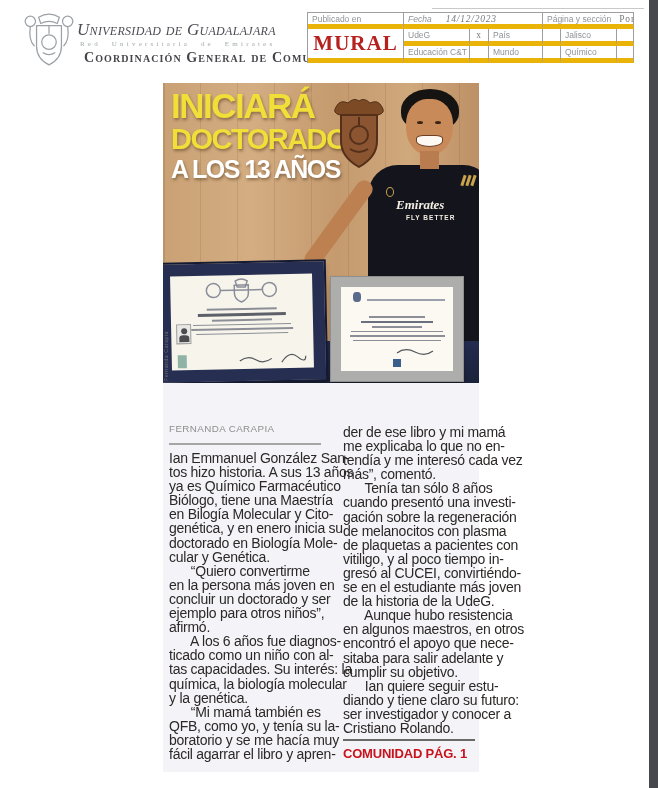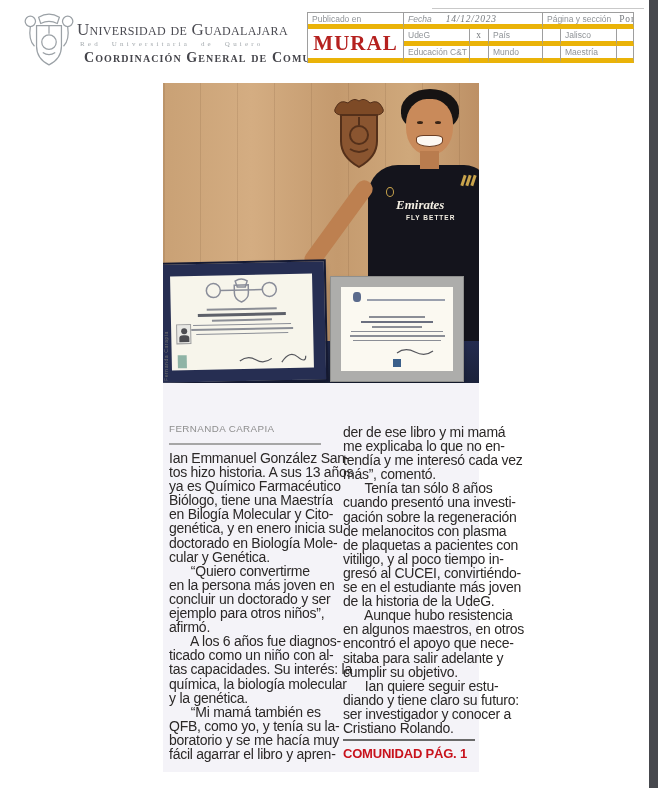--- a/index.html
+++ b/index.html
@@ -3,21 +3,21 @@
 <meta charset="utf-8">
 <style>
   * { margin:0; padding:0; box-sizing:border-box; }
   html,body { width:658px; height:788px; background:#ffffff; font-family:"Liberation Sans", sans-serif; }
   .page { position:relative; width:658px; height:788px; background:#ffffff; overflow:hidden; }
   .edge-strip { position:absolute; left:649px; top:0; width:9px; height:788px; background:#46484d; }
   .scan-line { position:absolute; left:432px; top:8px; width:212px; height:1px; background:#c9c9c9; }
 
   
   .uni-logo { position:absolute; left:22px; top:11px; width:54px; height:56px; }
-  .uni-title { position:absolute; left:77px; top:20px; width:230px; font-family:"Liberation Serif", serif; font-variant:small-caps; font-size:17px; color:#4b4b52; letter-spacing:.3px; white-space:nowrap; }
+  .uni-title { position:absolute; left:77px; top:20px; width:230px; font-family:"Liberation Serif", serif; font-variant:small-caps; font-size:17px; color:#4b4b52; letter-spacing:.3px; white-space:nowrap;font-style:italic; }
   .uni-subtitle { position:absolute; left:80px; top:40px; width:225px; font-family:"Liberation Serif", serif; font-size:7px; color:#a4aaae; letter-spacing:3.2px; word-spacing:6px; white-space:nowrap; }
   .uni-dept { position:absolute; left:84px; top:50px; width:220px; font-family:"Liberation Serif", serif; font-variant:small-caps; font-weight:bold; font-size:14px; color:#45454b; letter-spacing:1.1px; white-space:nowrap;text-align:center; }
 
   
   .pub-table { position:absolute; left:307px; top:12px; width:327px; height:51px;
     display:grid; grid-template-columns:96px 66px 19px 54px 18px 56px 17px; grid-template-rows:16px 17px 17px;
     border-top:1px solid #9e9e9e; border-left:1px solid #9e9e9e; background:#fff; }
   .pub-table .cell { border-right:1px solid #9e9e9e; border-bottom:5px solid #eab308; display:flex; align-items:center; padding-left:4px; overflow:hidden; }
   .lbl { font-size:8.5px; color:#8f9397; white-space:nowrap; }
   .val { font-family:"Liberation Serif", serif; font-size:9.5px; color:#75797d; letter-spacing:.8px; white-space:nowrap; }
@@ -84,21 +84,21 @@
       <circle cx="44" cy="10" r="5"></circle>
     <path d="M8 15 Q6 28 12 34"></path>
       <path d="M44 15 Q46 28 40 34"></path>
     <path d="M16 6 Q26 0 36 6 L34 12 Q26 8 18 12 Z"></path>
     <path d="M14 14 H38 V34 Q38 46 26 52 Q14 46 14 34 Z"></path>
     <circle cx="26" cy="30" r="7"></circle>
       <path d="M26 14 V22"></path>
       <path d="M20 40 Q26 44 32 40"></path>
   </svg>
   <div class="uni-title">Universidad de Guadalajara</div>
-  <div class="uni-subtitle">Red Universitaria de Quiero</div>
+  <div class="uni-subtitle">Red Universitaria de Emirates</div>
   <div class="uni-dept">Coordinación General de Comunicación Social</div>
 
   <div class="pub-table">
     <div class="cell" style="grid-column:1; grid-row:1;">
         <span class="lbl">Publicado en</span>
       </div>
     <div class="cell" style="grid-column:2 / span 3; grid-row:1;font-style:italic;">
       <span class="lbl">Fecha</span>
       <span class="val" style="margin-left:14px;">14/12/2023</span>
     </div>
@@ -134,30 +134,35 @@
     <div class="cell center" style="grid-column:3; grid-row:3;">
         <span class="val"></span>
       </div>
     <div class="cell" style="grid-column:4; grid-row:3;">
         <span class="lbl">Mundo</span>
       </div>
     <div class="cell center" style="grid-column:5; grid-row:3;">
         <span class="val"></span>
       </div>
     <div class="cell" style="grid-column:6; grid-row:3;">
-        <span class="lbl">Maestría</span>
+        <span class="lbl">Químico</span>
       </div>
     <div class="cell center" style="grid-column:7; grid-row:3;">
         <span class="val"></span>
       </div>
   </div>
 
   <div class="content">
 
     <div class="photo">
+      <div class="headline">
+        <div class="hl1">INICIARÁ</div>
+        <div class="hl2">DOCTORADO</div>
+        <div class="hl3">A LOS 13 AÑOS</div>
+      </div>
 
       <svg class="wall-crest" width="58" height="74" viewBox="0 0 58 74">
         <path d="M6 10 Q10 2 18 6 Q24 0 29 4 Q34 0 40 6 Q48 2 52 10 Q56 16 48 18 L10 18 Q2 16 6 10 Z" fill="#7d4a26" stroke="#54301a"></path>
         <path d="M11 18 H47 V44 Q47 60 29 70 Q11 60 11 44 Z" fill="#8a5530" stroke="#54301a" stroke-width="2"></path>
         <circle cx="29" cy="38" r="9" fill="none" stroke="#54301a" stroke-width="2"></circle>
         <path d="M29 20 V28 M20 52 Q29 58 38 52" stroke="#54301a" stroke-width="2" fill="none"></path>
       </svg>
 
       <div class="torso"></div>
       <div class="arm"></div>

